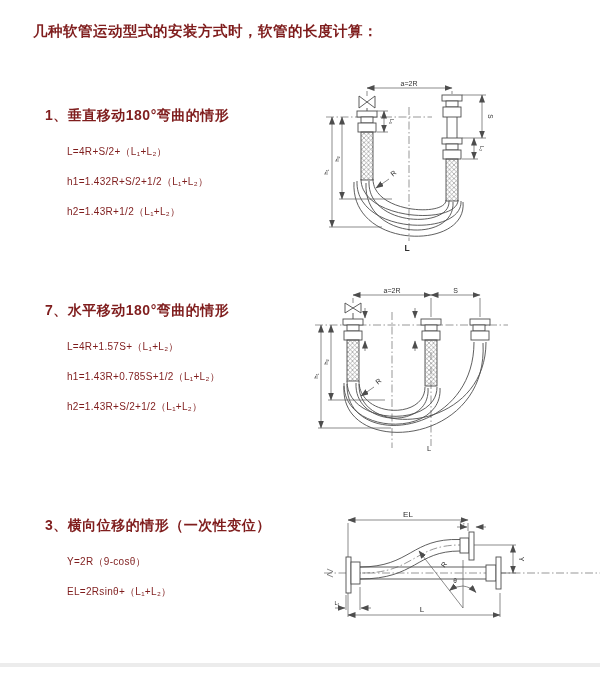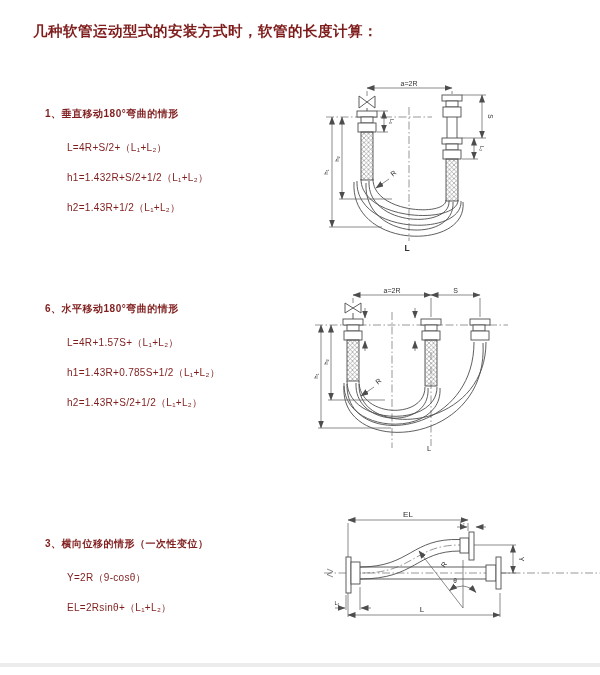--- a/index.html
+++ b/index.html
@@ -1,21 +1,21 @@
 <!DOCTYPE html>
 <html><head>
 <meta charset="utf-8">
 <style>
   html,body{margin:0;padding:0;background:#ffffff;}
   .page{position:relative;width:600px;height:667px;background:#fff;overflow:hidden;
         font-family:"Liberation Sans",sans-serif;color:#7f1d1d;}
   .title{position:absolute;left:33px;top:22px;font-size:14.5px;font-weight:700;letter-spacing:.5px;}
   .section{position:absolute;left:45px;}
-  .sec1{top:107px;} .sec2{top:302px;} .sec3{top:537px;}
-  .heading{font-size:10px;font-weight:700;letter-spacing:.5px;margin-bottom:12px;}
+  .sec1{top:107px;} .sec2{top:302px;} .sec3{top:517px;}
+  .heading{font-size:14px;font-weight:700;letter-spacing:.5px;margin-bottom:12px;}
   .formula{font-size:10px;line-height:30px;margin-left:22px;letter-spacing:.3px;white-space:nowrap;}
   .diagram{position:absolute;}
   .d1{left:310px;top:75px;} .d2{left:303px;top:280px;} .d3{left:316px;top:505px;text-align:right;}
   svg{display:block;}
   svg text{font-family:"Liberation Sans",sans-serif;fill:#2f2f2f;text-anchor:middle;}
   svg .ln{stroke:#4d4d4d;stroke-width:.9;fill:none;}
   svg .thin{stroke:#5a5a5a;stroke-width:.7;fill:none;}
   svg .dash{stroke:#6a6a6a;stroke-width:.7;fill:none;stroke-dasharray:8 2.5 1.5 2.5;}
   svg .fit{stroke:#4d4d4d;stroke-width:.9;fill:#fff;}
   .bottom-edge{position:absolute;left:0;bottom:0;width:600px;height:4px;background:#ececec;}
@@ -28,21 +28,21 @@
   <div class="title">几种软管运动型式的安装方式时，软管的长度计算：</div>
 
   <div class="section sec1">
     <div class="heading">1、垂直移动180°弯曲的情形</div>
     <div class="formula">L=4R+S/2+（L₁+L₂）</div>
     <div class="formula">h1=1.432R+S/2+1/2（L₁+L₂）</div>
     <div class="formula">h2=1.43R+1/2（L₁+L₂）</div>
   </div>
 
   <div class="section sec2">
-    <div class="heading">6、水平移动180°弯曲的情形</div>
+    <div class="heading">7、水平移动180°弯曲的情形</div>
     <div class="formula">L=4R+1.57S+（L₁+L₂）</div>
     <div class="formula">h1=1.43R+0.785S+1/2（L₁+L₂）</div>
     <div class="formula">h2=1.43R+S/2+1/2（L₁+L₂）</div>
   </div>
 
   <div class="section sec3">
     <div class="heading">3、横向位移的情形（一次性变位）</div>
     <div class="formula">Y=2R（9-cosθ）</div>
     <div class="formula">EL=2Rsinθ+（L₁+L₂）</div>
   </div>

